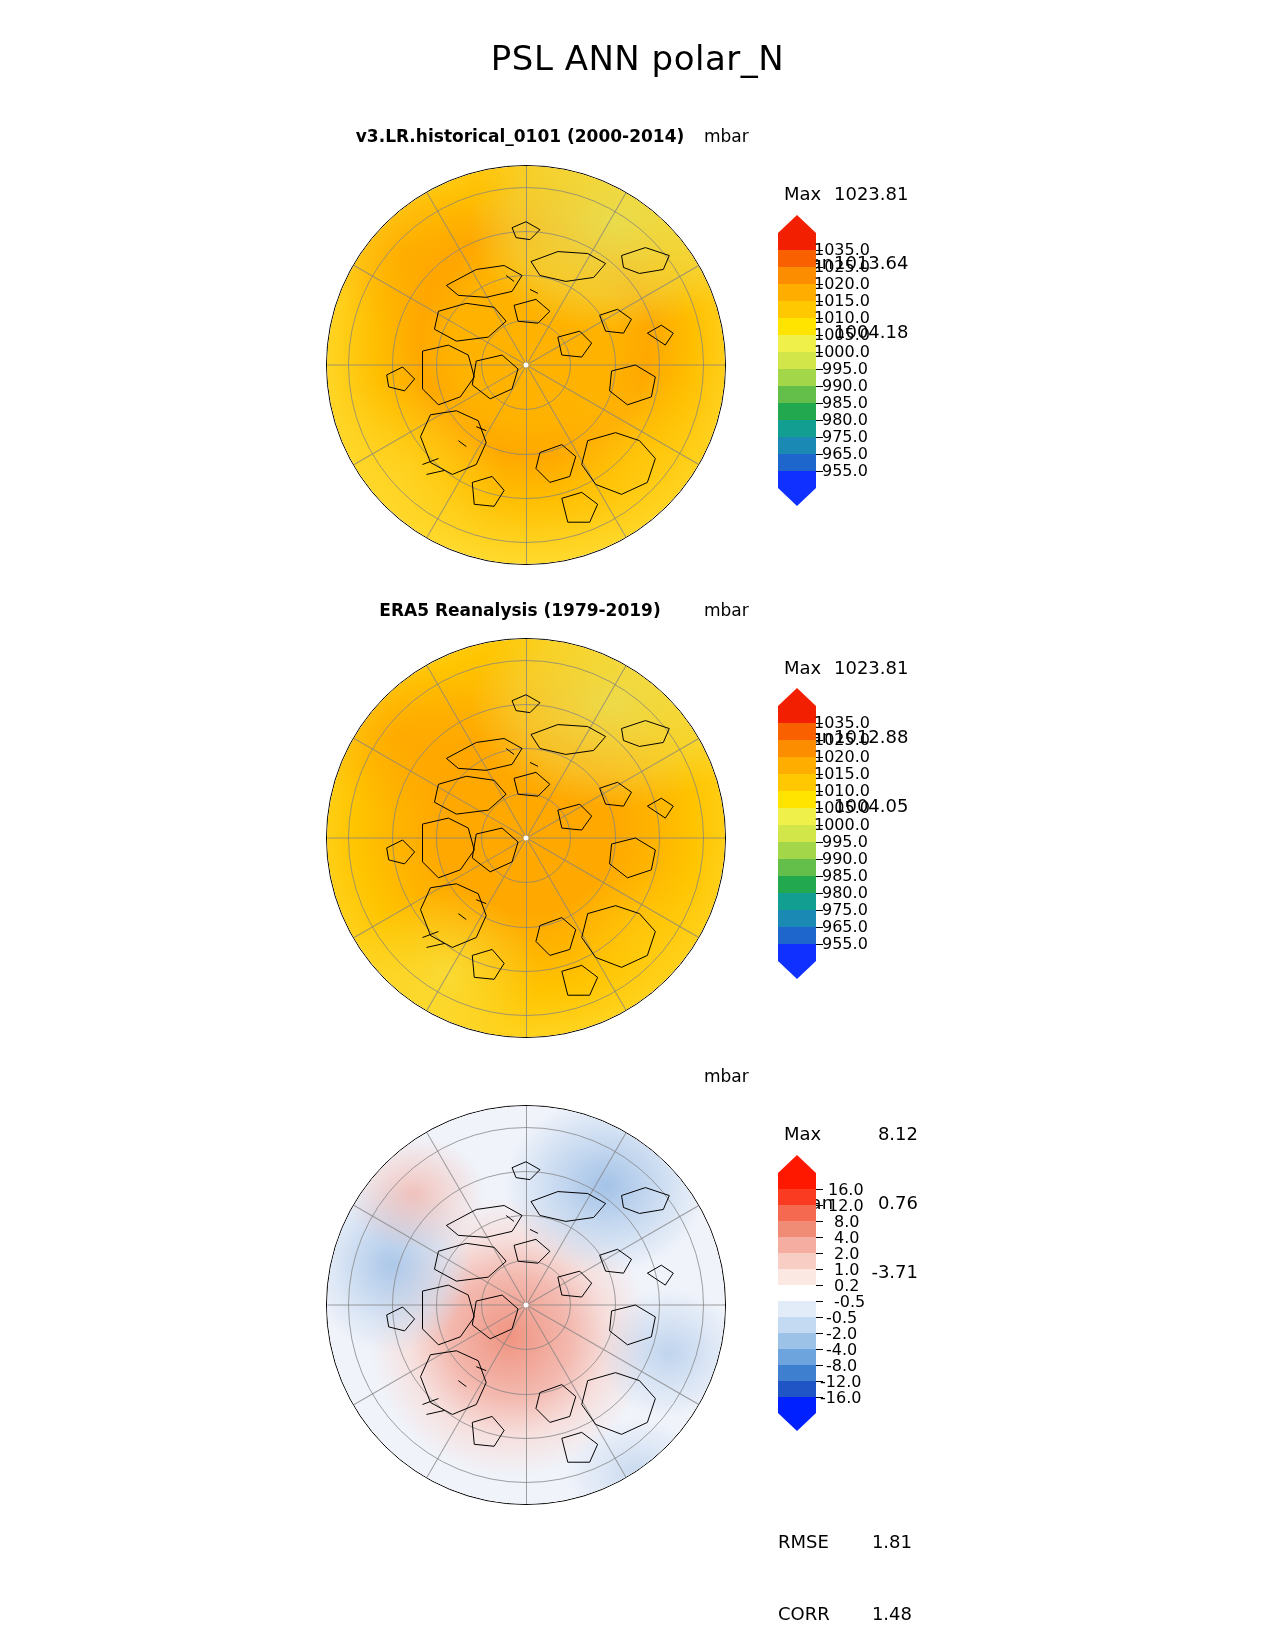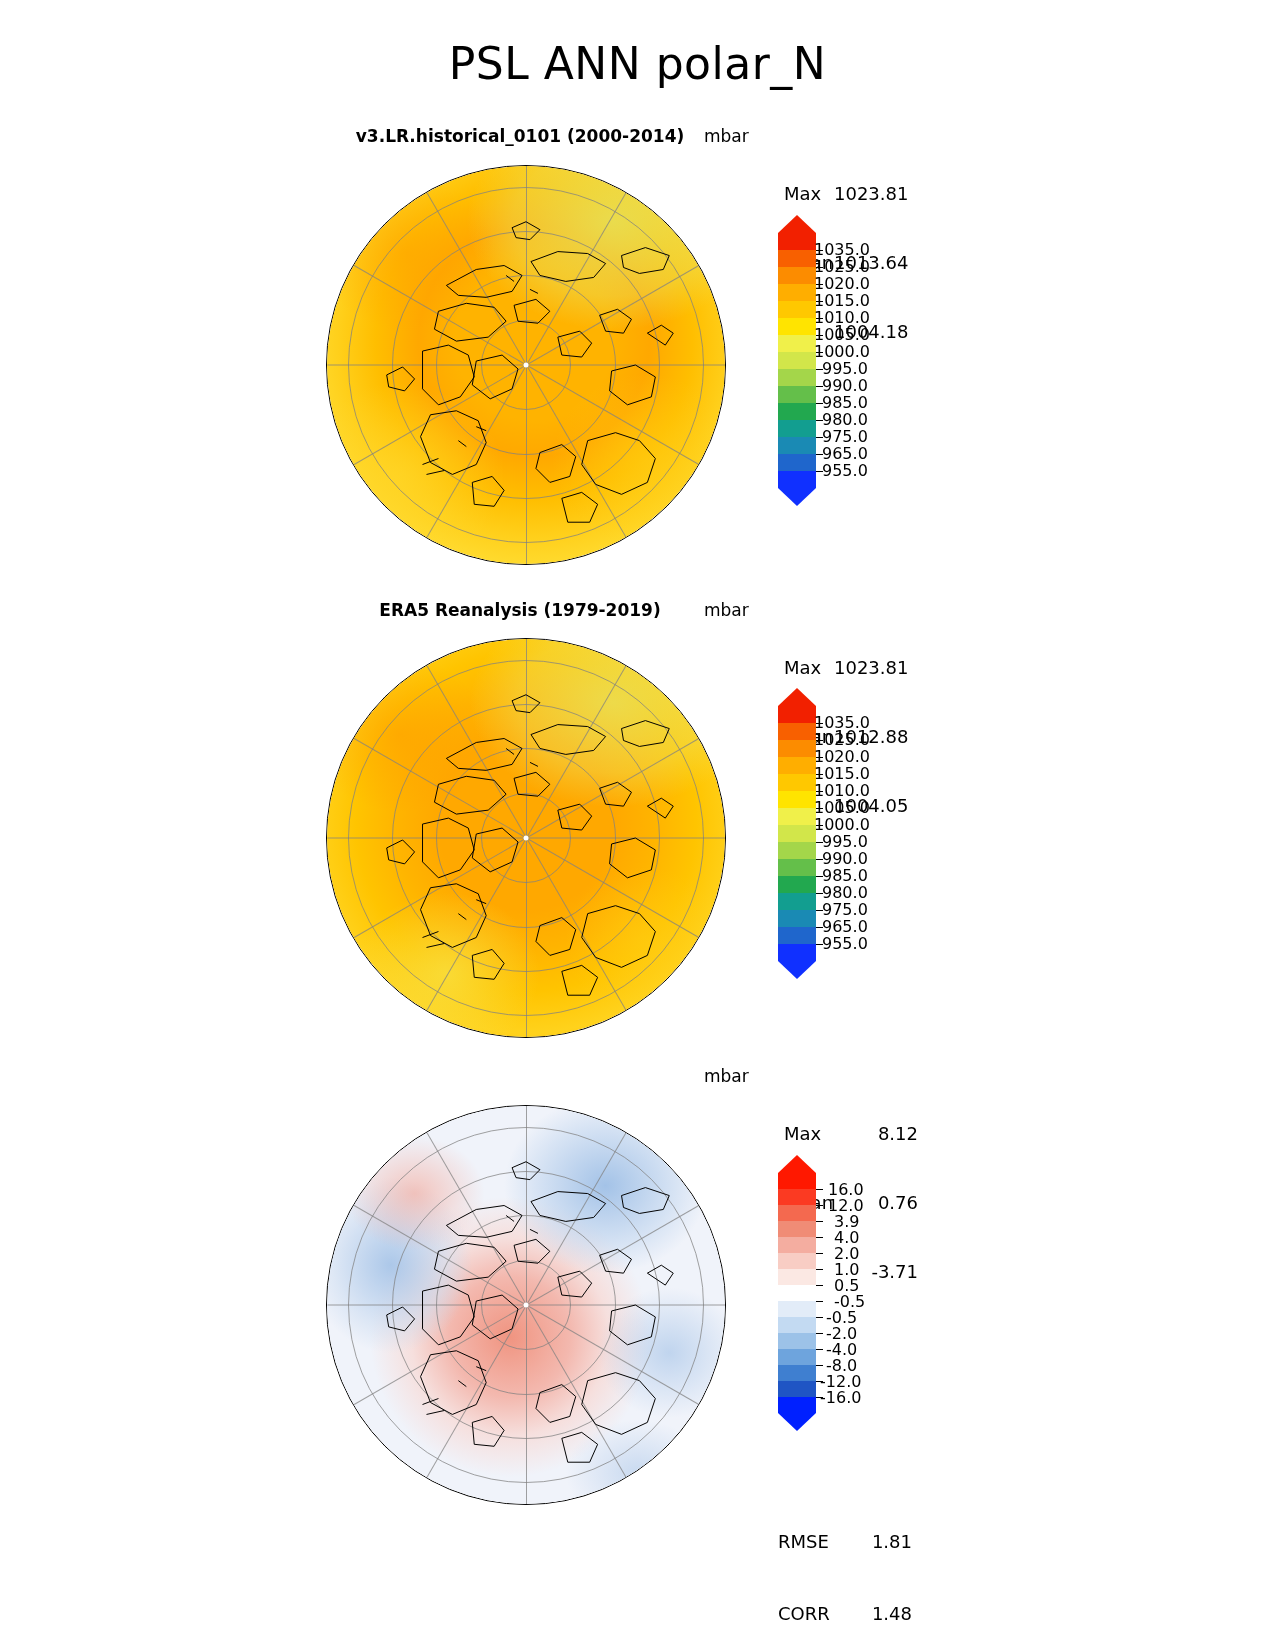--- a/index.html
+++ b/index.html
@@ -14,21 +14,21 @@
     font-family: "DejaVu Sans", sans-serif;
     color: #000000;
     overflow: hidden;
   }
   .page-title {
     position: absolute;
     top: 38px;
     left: 0;
     width: 1275px;
     text-align: center;
-    font-size: 44px;
+    font-size: 34px;
     letter-spacing: 0.5px;
   }
   .panel {
     position: absolute;
     left: 0;
     width: 1275px;
   }
   .panel-title {
     position: absolute;
     font-size: 17px;
@@ -454,25 +454,25 @@
     <div class="tick-mark" style="left:38px;top:146px;"></div>
     <div class="tick-mark" style="left:38px;top:162px;"></div>
     <div class="tick-mark" style="left:38px;top:178px;"></div>
     <div class="tick-mark" style="left:38px;top:194px;"></div>
     <div class="tick-mark" style="left:38px;top:210px;"></div>
     <div class="tick-mark" style="left:38px;top:226px;"></div>
     <div class="tick-mark" style="left:38px;top:242px;"></div>
 
     <div class="tick-label" style="left:50px;top:25px;">16.0</div>
     <div class="tick-label" style="left:50px;top:41px;">12.0</div>
-    <div class="tick-label" style="left:56px;top:57px;">3.9</div>
+    <div class="tick-label" style="left:56px;top:57px;">8.0</div>
     <div class="tick-label" style="left:56px;top:73px;">4.0</div>
     <div class="tick-label" style="left:56px;top:89px;">2.0</div>
     <div class="tick-label" style="left:56px;top:105px;">1.0</div>
-    <div class="tick-label" style="left:56px;top:121px;">0.5</div>
+    <div class="tick-label" style="left:56px;top:121px;">0.2</div>
     <div class="tick-label" style="left:56px;top:137px;">-0.5</div>
     <div class="tick-label" style="left:48px;top:153px;">-0.5</div>
     <div class="tick-label" style="left:48px;top:169px;">-2.0</div>
     <div class="tick-label" style="left:48px;top:185px;">-4.0</div>
     <div class="tick-label" style="left:48px;top:201px;">-8.0</div>
     <div class="tick-label" style="left:42px;top:217px;">-12.0</div>
     <div class="tick-label" style="left:42px;top:233px;">-16.0</div>
   </div>
 
   <div class="footer-stats" style="left:778px;top:1482px;">

